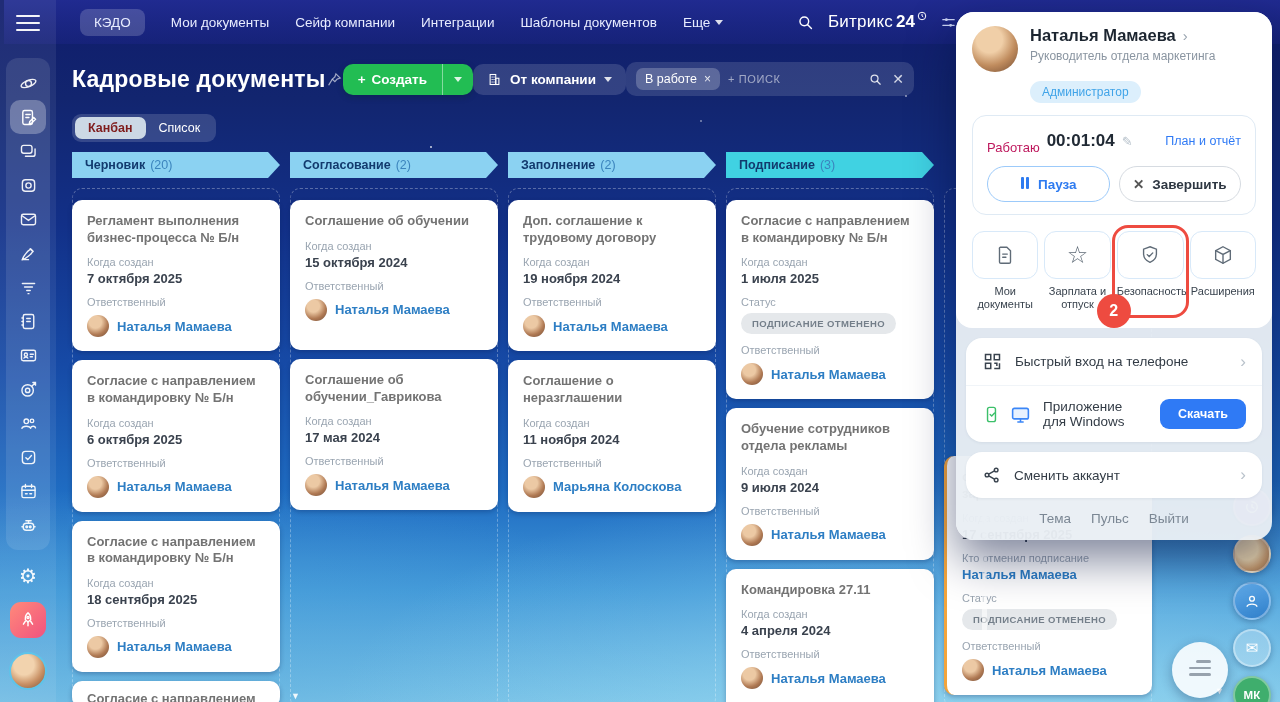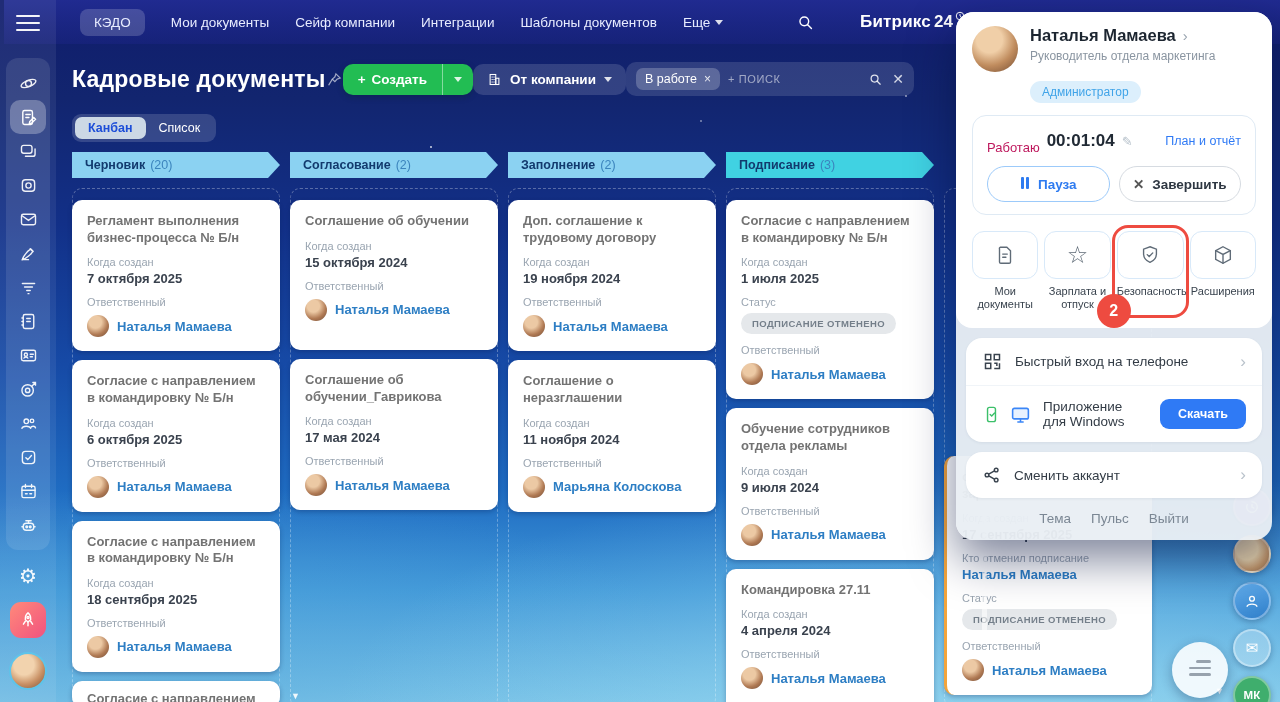--- a/index.html
+++ b/index.html
@@ -16,21 +16,21 @@
   
   .topbar { position:absolute; left:4px; top:0; width:1280px; height:44px;
     background:linear-gradient(180deg, rgba(34,44,148,.9), rgba(26,36,130,.55)); z-index:10; }
   .topnav { position:absolute; left:76px; top:0; height:44px; display:flex; align-items:center; gap:26px; }
   .topnav .nav-item { color:#e8ecff; font-size:13.5px; cursor:pointer; white-space:nowrap; }
   .topnav .nav-item.active { background:rgba(255,255,255,.18); border-radius:8px; padding:6px 14px; }
   .nav-more { display:flex; align-items:center; gap:5px; }
   .caret { display:inline-block; width:0; height:0; border-left:4px solid transparent; border-right:4px solid transparent; border-top:5px solid rgba(255,255,255,.85); }
   .top-right { position:absolute; left:792px; top:0; height:44px; display:flex; align-items:center; gap:13px; z-index:11; }
   .logo { color:#fff; font-size:17px; display:flex; align-items:flex-start; }
-  .logo .lt { font-weight:700; letter-spacing:.2px;margin-left:32px; }
+  .logo .lt { font-weight:400; letter-spacing:.2px; }
   .logo .ln { font-weight:800; margin-left:3px; }
   .logo .lclock { margin-left:2px; margin-top:-1px; }
 
   
   .sidebar { position:absolute; left:0; top:0; width:56px; height:702px; background:rgba(255,255,255,.07); z-index:12; }
   .sb-burger { position:absolute; left:16px; top:15px; width:24px; cursor:pointer; }
   .sb-burger i { display:block; height:2.4px; background:#fff; border-radius:2px; margin-bottom:4.4px; opacity:.95; }
   .sb-group { position:absolute; left:6px; top:58px; width:44px; border-radius:12px; background:rgba(255,255,255,.10); padding:8px 0; }
   .sb-item { height:34px; display:flex; align-items:center; justify-content:center; color:#fff; opacity:.92; cursor:pointer; margin:0 4px; border-radius:10px; }
   .sb-item.active { background:rgba(255,255,255,.28); opacity:1; }
@@ -51,21 +51,21 @@
   .btn-create .dd { padding:8px 11px; display:flex; align-items:center; }
   .btn-company { display:flex; align-items:center; gap:8px; background:rgba(255,255,255,.14); border-radius:10px; padding:8px 14px; color:#fff; font-size:13.5px; font-weight:700; cursor:pointer; }
   .searchbox { display:flex; align-items:center; width:288px; height:34px; background:rgba(255,255,255,.13); border-radius:10px; padding:0 10px; gap:8px; }
   .chip { display:flex; align-items:center; gap:7px; background:rgba(255,255,255,.22); border-radius:7px; padding:4px 9px; color:#fff; font-size:12.5px; }
   .chip .x { opacity:.85; font-size:12px; cursor:pointer; }
   .search-ph { color:rgba(255,255,255,.55); font-size:11px; letter-spacing:.6px; }
   .sb-icons { margin-left:auto; display:flex; align-items:center; gap:9px; }
   .sb-icons .x { color:rgba(255,255,255,.8); font-size:14px; cursor:pointer; }
   .viewtabs { position:absolute; left:72px; top:114px; display:flex; background:rgba(255,255,255,.15); border-radius:9px; padding:3px; z-index:5; }
   .vtab { font-size:12.5px; padding:4px 13px; border-radius:7px; color:#fff; cursor:pointer; }
-  .vtab.active { background:#ccd8e5; color:#1d4ed8; font-weight:700; }
+  .vtab.active { background:#ccd8e5; color:#7f1d1d; font-weight:700; }
 
   
   .board { position:absolute; left:72px; top:152px; width:1150px; height:550px; display:flex; gap:10px; z-index:2; }
   .kcol { width:208px; flex:none; position:relative; }
   .kcol::before { content:''; position:absolute; left:0; right:0; top:36px; bottom:-6px; border:1px dashed rgba(255,255,255,.3); border-radius:10px; }
   .khead { position:relative; height:26px; display:flex; align-items:center; padding-left:13px; gap:5px;
     clip-path:polygon(0 0, calc(100% - 12px) 0, 100% 50%, calc(100% - 12px) 100%, 0 100%);
     background:#8bd2f2; font-size:12.5px; font-weight:700; color:#123a6e; z-index:3; }
   .khead.teal { background:#40d2e2; }
   .khead .cnt { color:#3b84bd; font-weight:400; }

